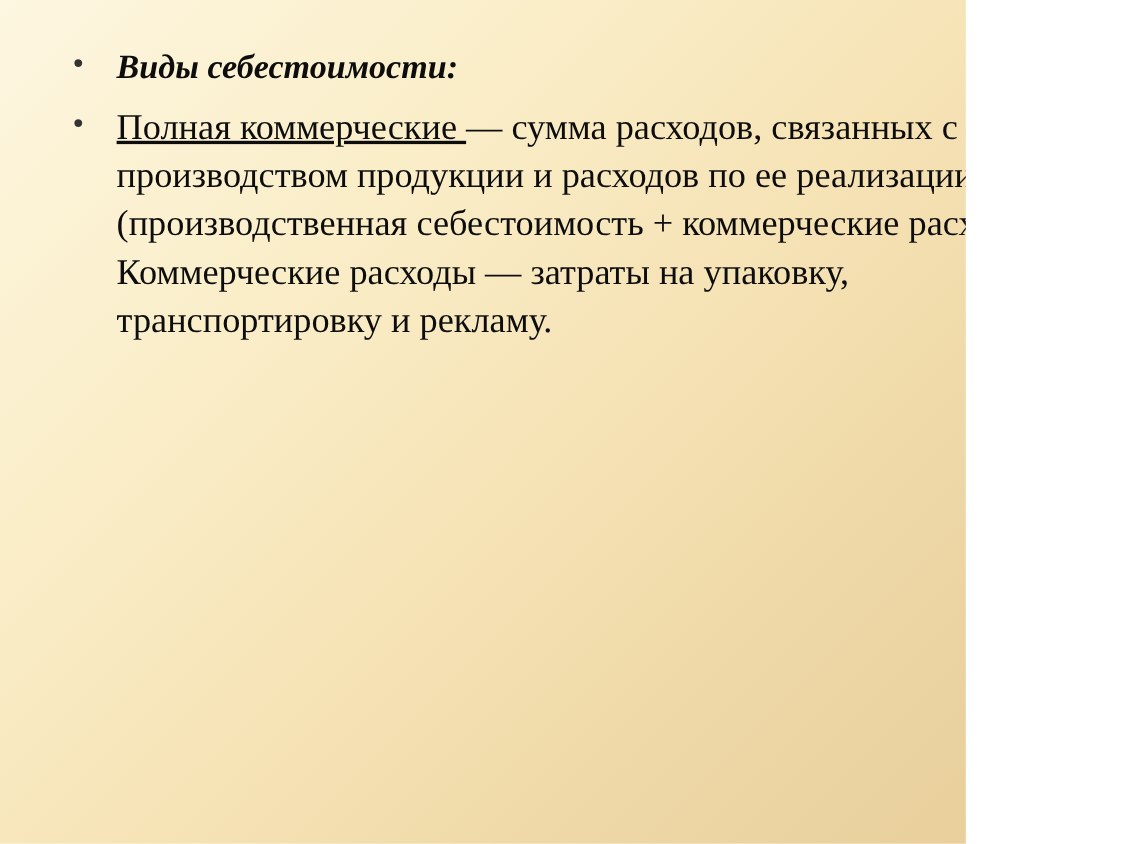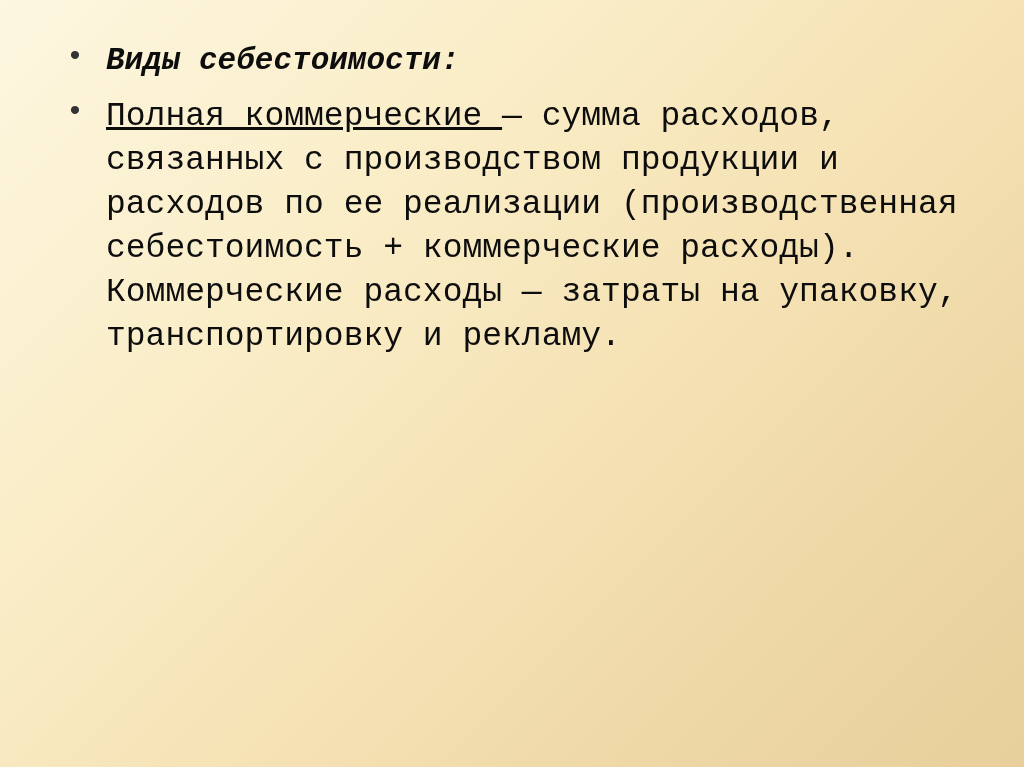--- a/index.html
+++ b/index.html
@@ -7,26 +7,25 @@
     padding: 0;
   }
   body {
     width: 1024px;
     height: 767px;
     font-family: "Liberation Serif", serif;
     background: #ffffff;
   }
   .slide {
     position: relative;
-    width: 1024px;
+    width: 878px;
     height: 767px;
     box-sizing: border-box;
     background: linear-gradient(135deg, #fdf6e0 0%, #faeec9 30%, #f6e3b6 55%, #efd9a8 75%, #e8cf9c 100%);
     overflow: hidden;
-    font-family: Liberation Mono, monospace;
   }
   .content {
     position: absolute;
     left: 52px;
     top: 40px;
     width: 920px;
   }
   ul.bullets {
     list-style: none;
     margin: 0;

